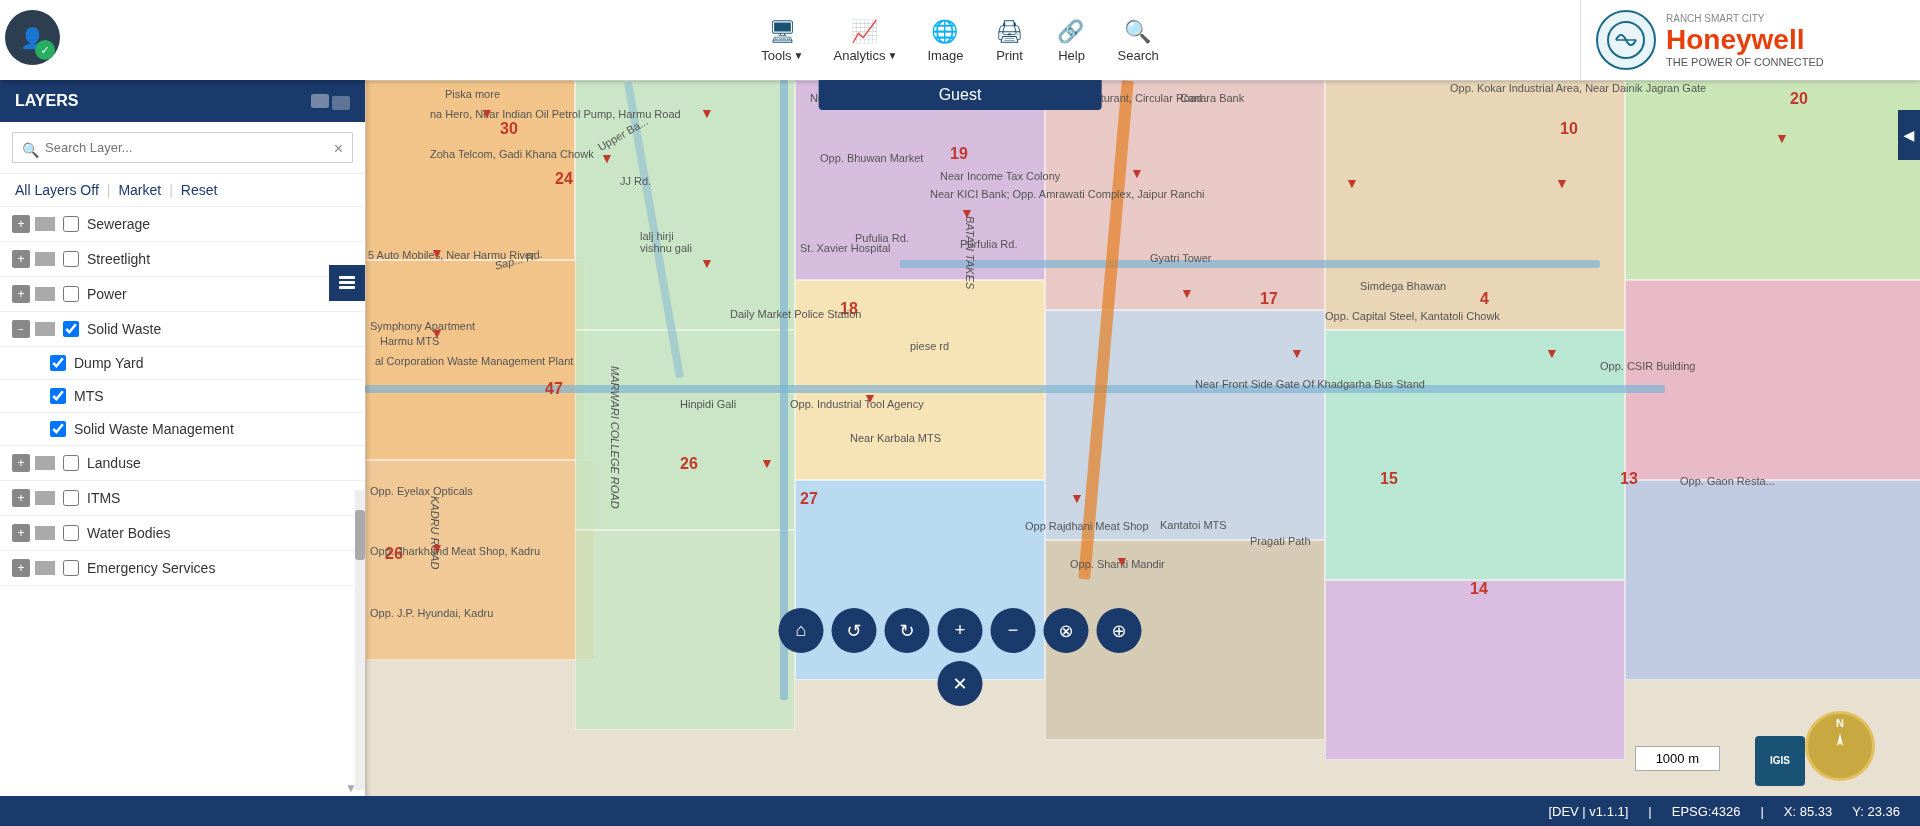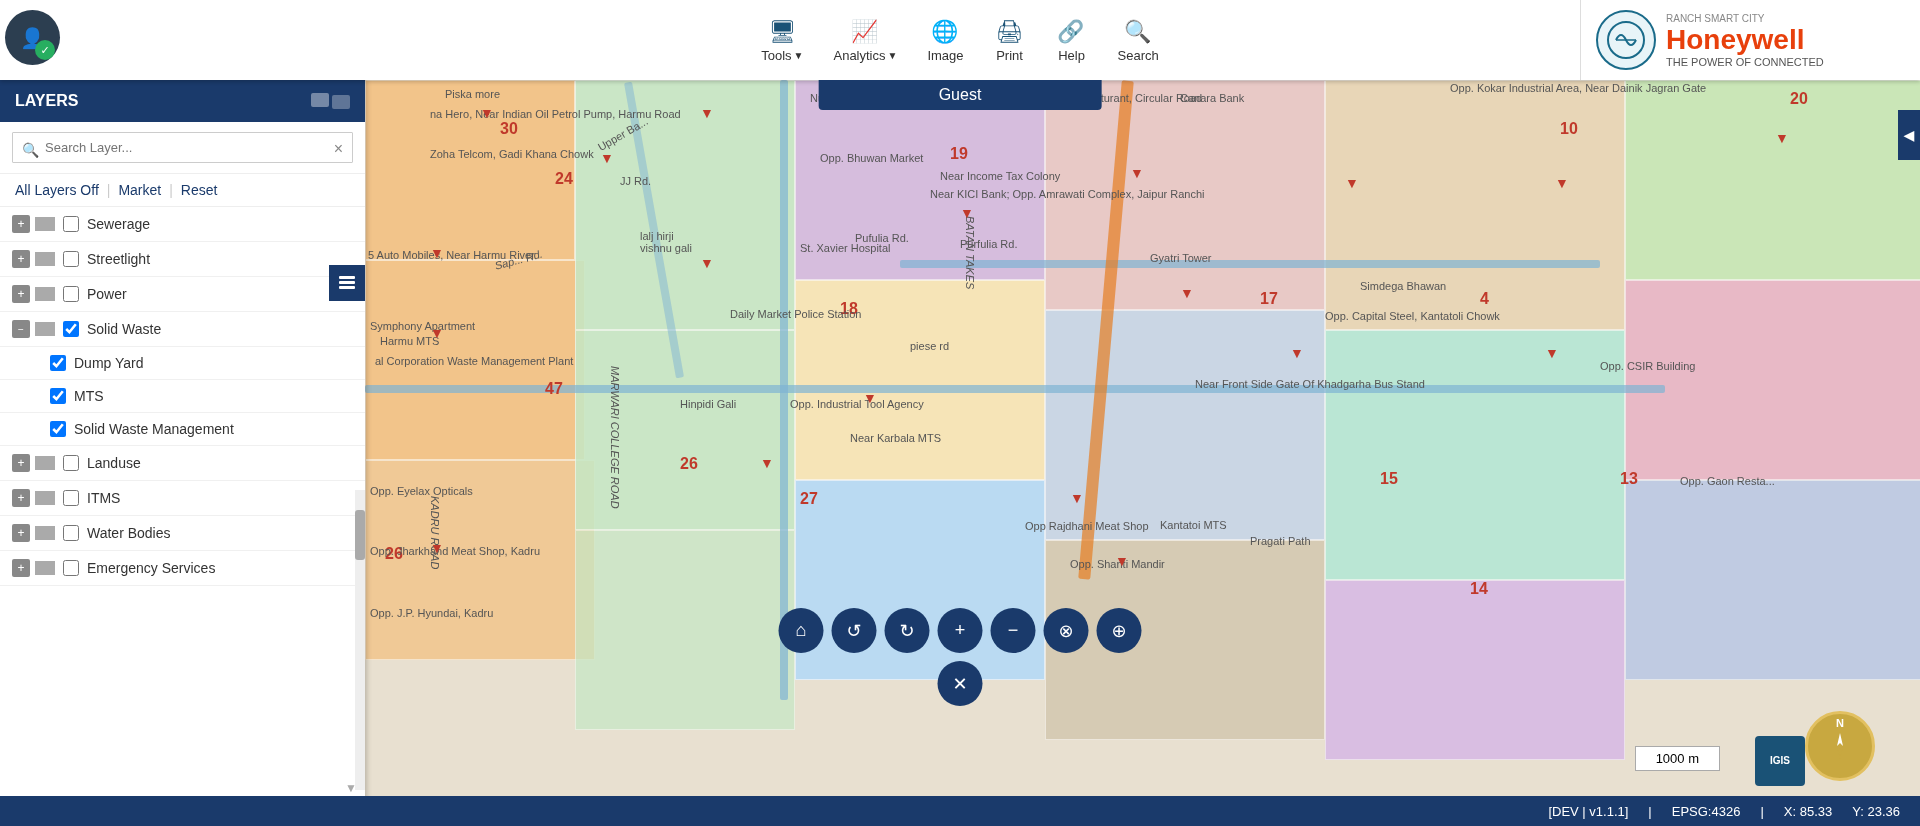--- a/index.html
+++ b/index.html
@@ -162,21 +162,21 @@
       height: 720px;
     }
 
     #layers-header {
       background: #1a3a6b;
       color: white;
       padding: 12px 15px;
       font-size: 16px;
       font-weight: bold;
       display: flex;
-      align-items: center;
+      align-items: flex-end;
       justify-content: space-between;
     }
 
     #layers-search {
       padding: 10px 12px;
       border-bottom: 1px solid #eee;
       position: relative;
     }
 
     #layers-search input {

